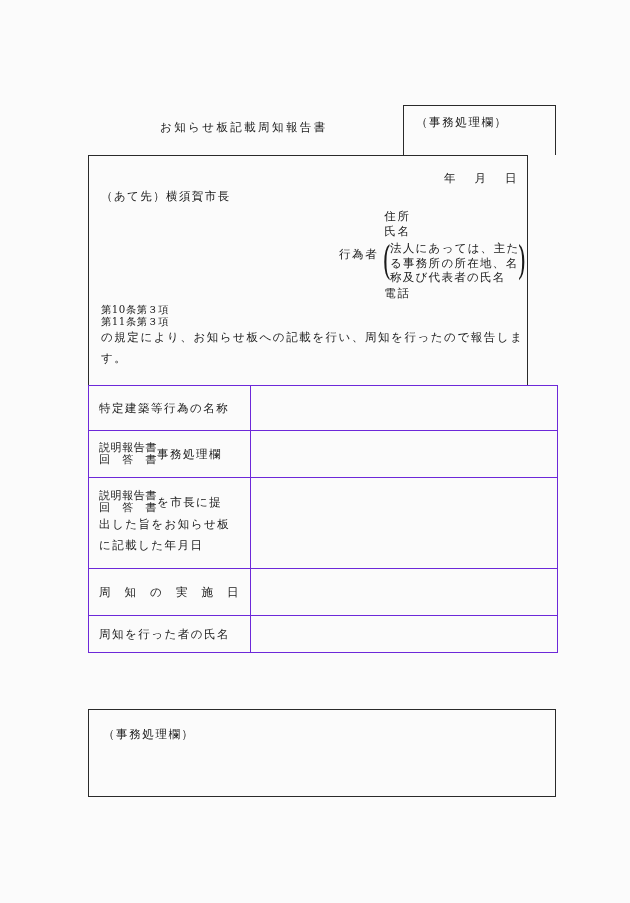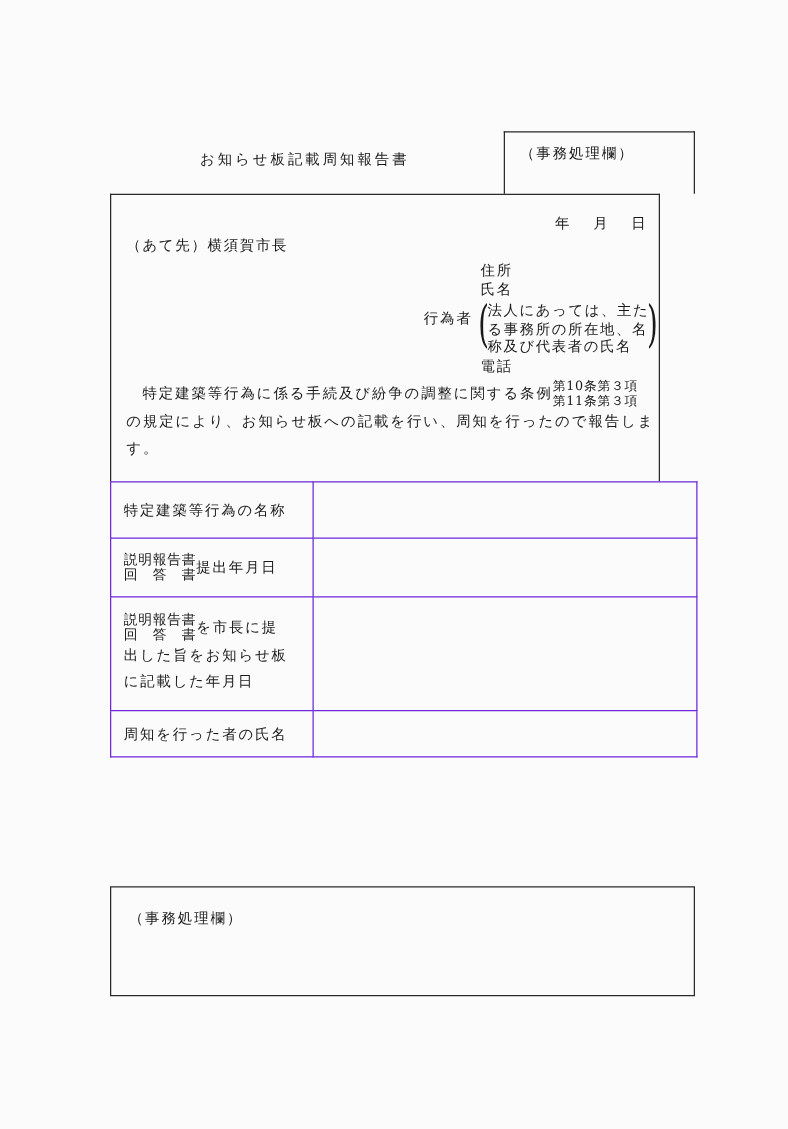--- a/index.html
+++ b/index.html
@@ -280,21 +280,21 @@
             <div>る事務所の所在地、名</div>
             <div>称及び代表者の氏名</div>
           </div>
           <span class="paren right">)</span>
         </div>
         <div class="fld">電話</div>
       </div>
     </div>
 
     <div class="body-para">
-      <span class="run">　特定建築等行為に係る手続及び紛争の調整に関する条例</span><span class="stacked-articles">
+      <span class="stacked-articles">
           <span>第10条第３項</span>
           <span>第11条第３項</span>
         </span><span class="run">の規定により、お知らせ板への記載を行い、周知を行ったので報告しま</span><span class="run">す。</span>
     </div>
 
   </div>
 
   <table class="form-table">
     <tbody>
       <tr>
@@ -303,37 +303,43 @@
         </td>
         <td class="value-cell"></td>
       </tr>
 
 
       <tr>
         <td class="label-cell" style="height:47px">
           <span class="ministack">
               <span>説明報告書</span>
               <span class="spread">回答書</span>
-            </span><span class="lbl">提出年月日</span>
+            </span><span class="lbl">事務処理欄</span>
         </td>
         <td class="value-cell"></td>
       </tr>
 
       <tr>
         <td class="label-cell multiline-cell" style="height:91px">
           <div class="ln"><span class="ministack">
                 <span>説明報告書</span>
                 <span class="spread">回答書</span>
               </span><span>を市長に提</span></div>
           <div class="ln">出した旨をお知らせ板</div>
           <div class="ln">に記載した年月日</div>
         </td>
         <td class="value-cell"></td>
       </tr>
 
+      <tr>
+        <td class="label-cell" style="height:47px">
+          <span class="lbl-spread">周知の実施日</span>
+        </td>
+        <td class="value-cell"></td>
+      </tr>
 
       <tr>
         <td class="label-cell" style="height:37px">
           <span class="lbl">周知を行った者の氏名</span>
         </td>
         <td class="value-cell"></td>
       </tr>
     </tbody>
   </table>
 

